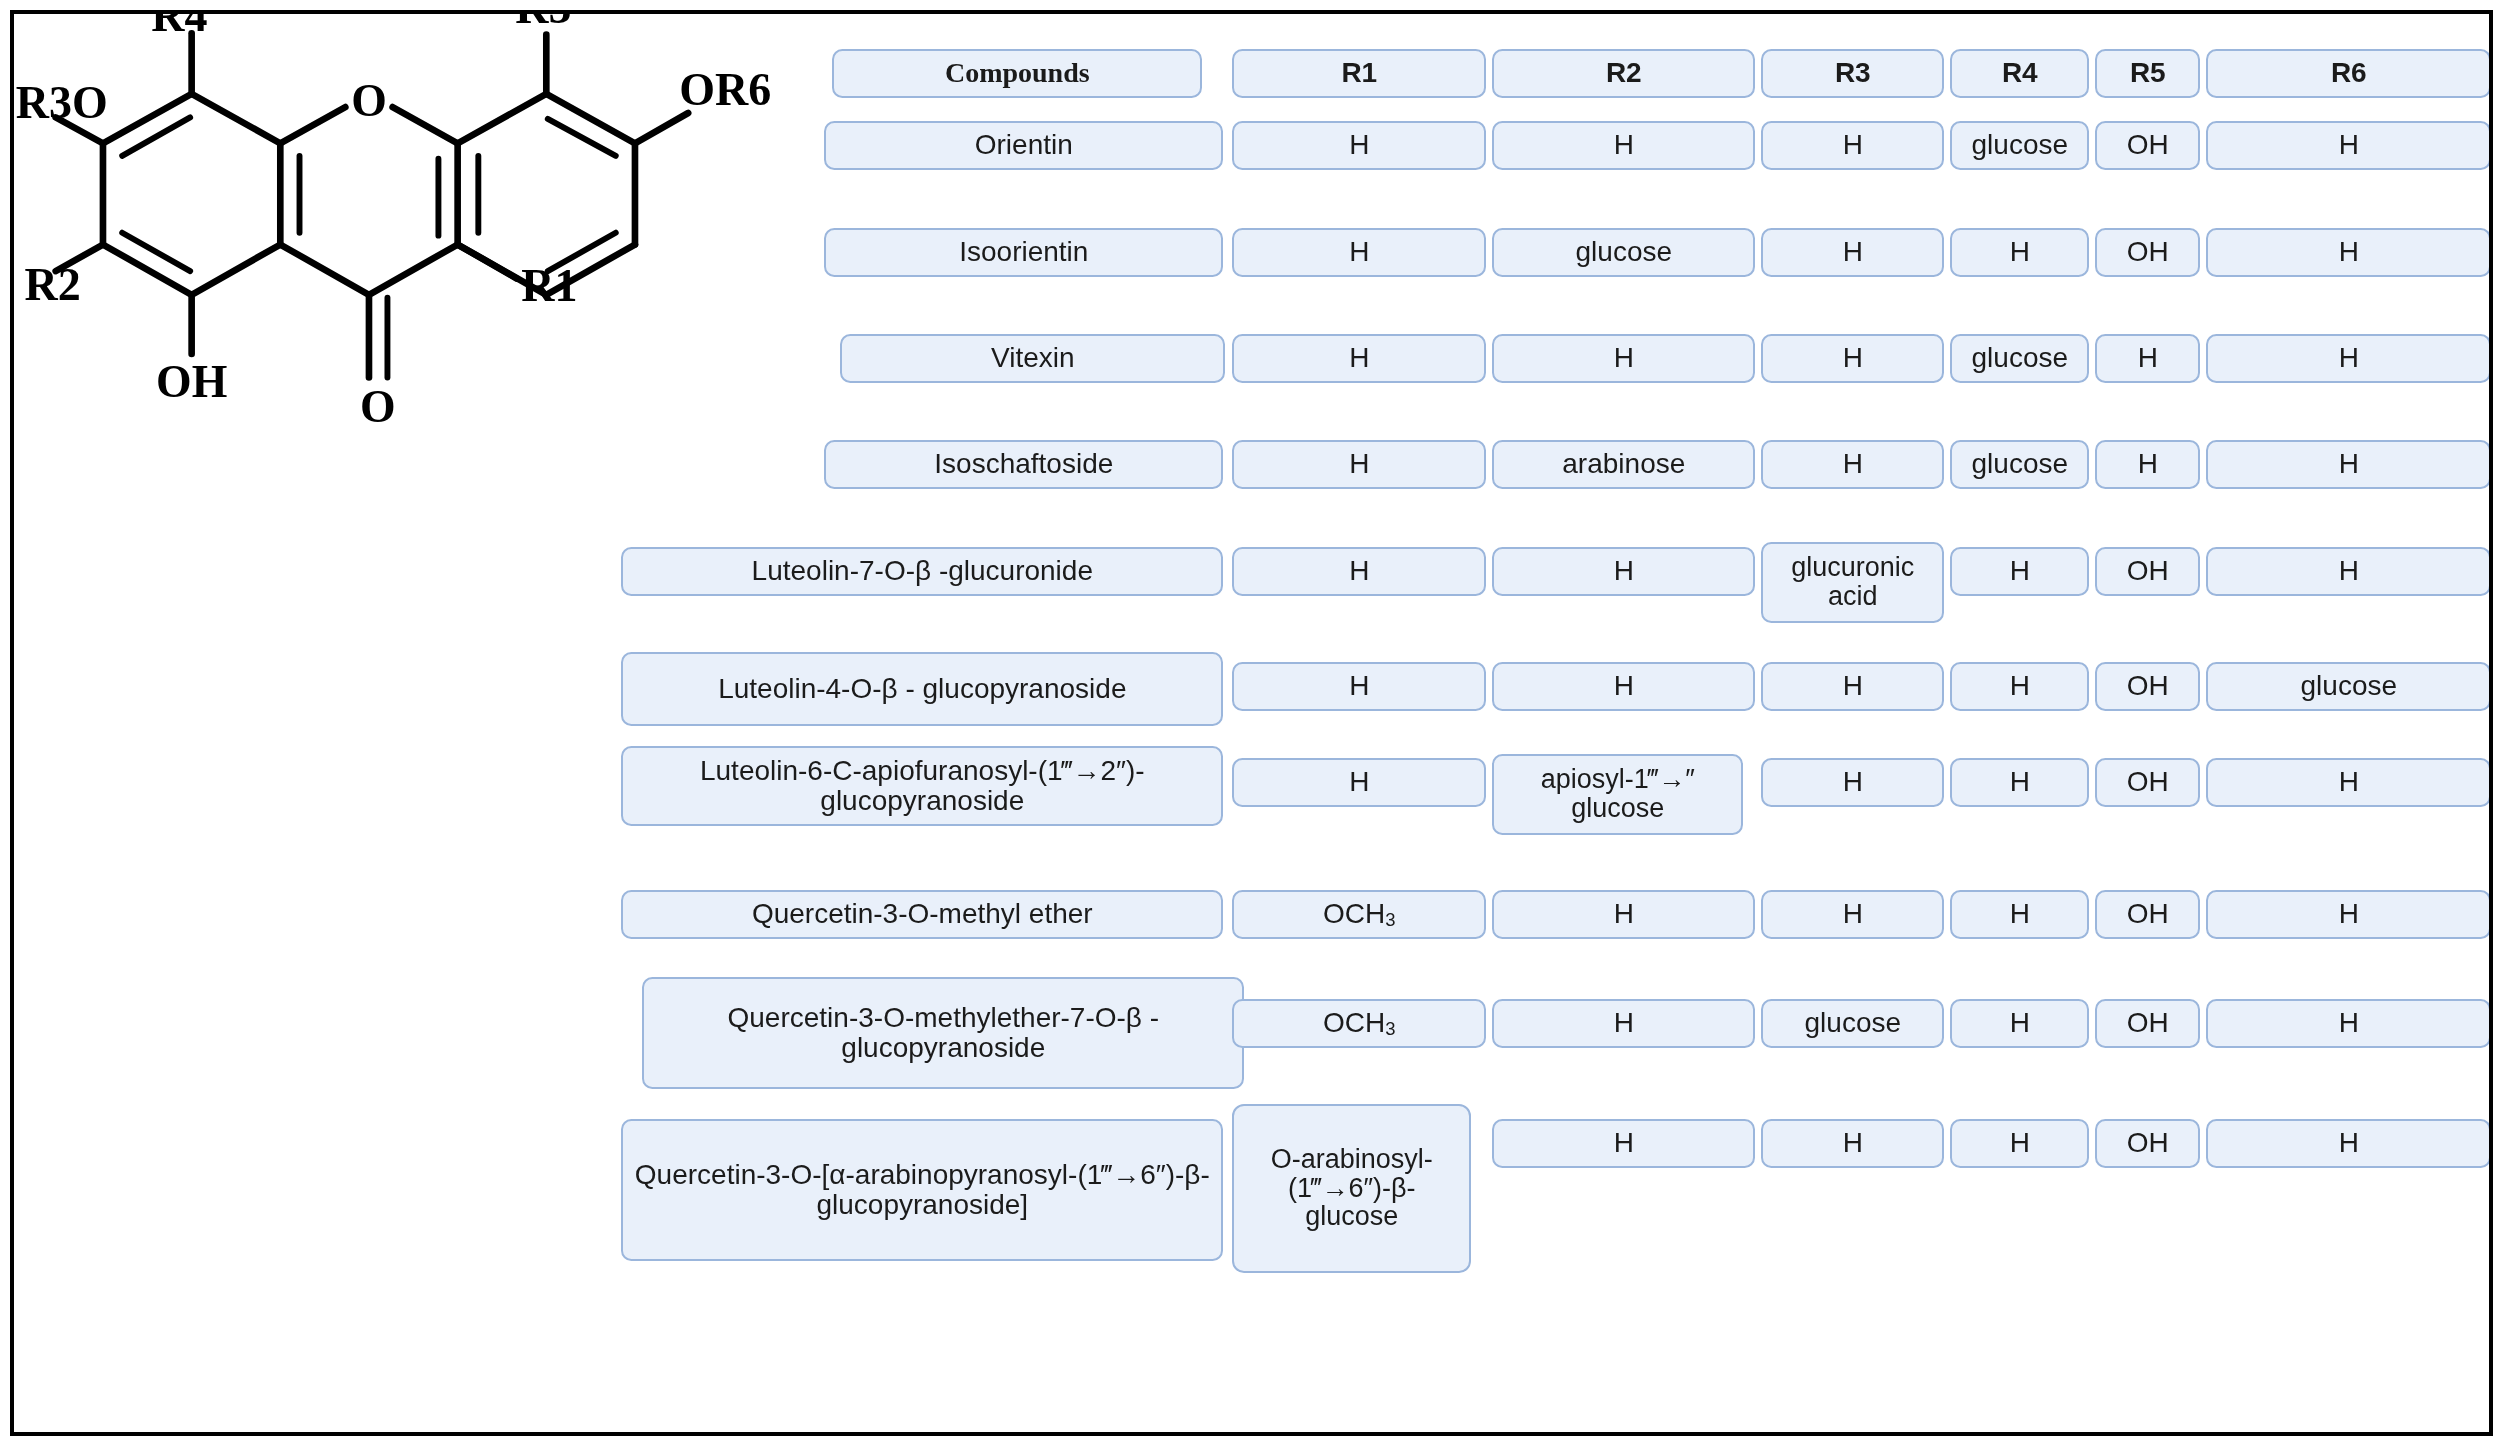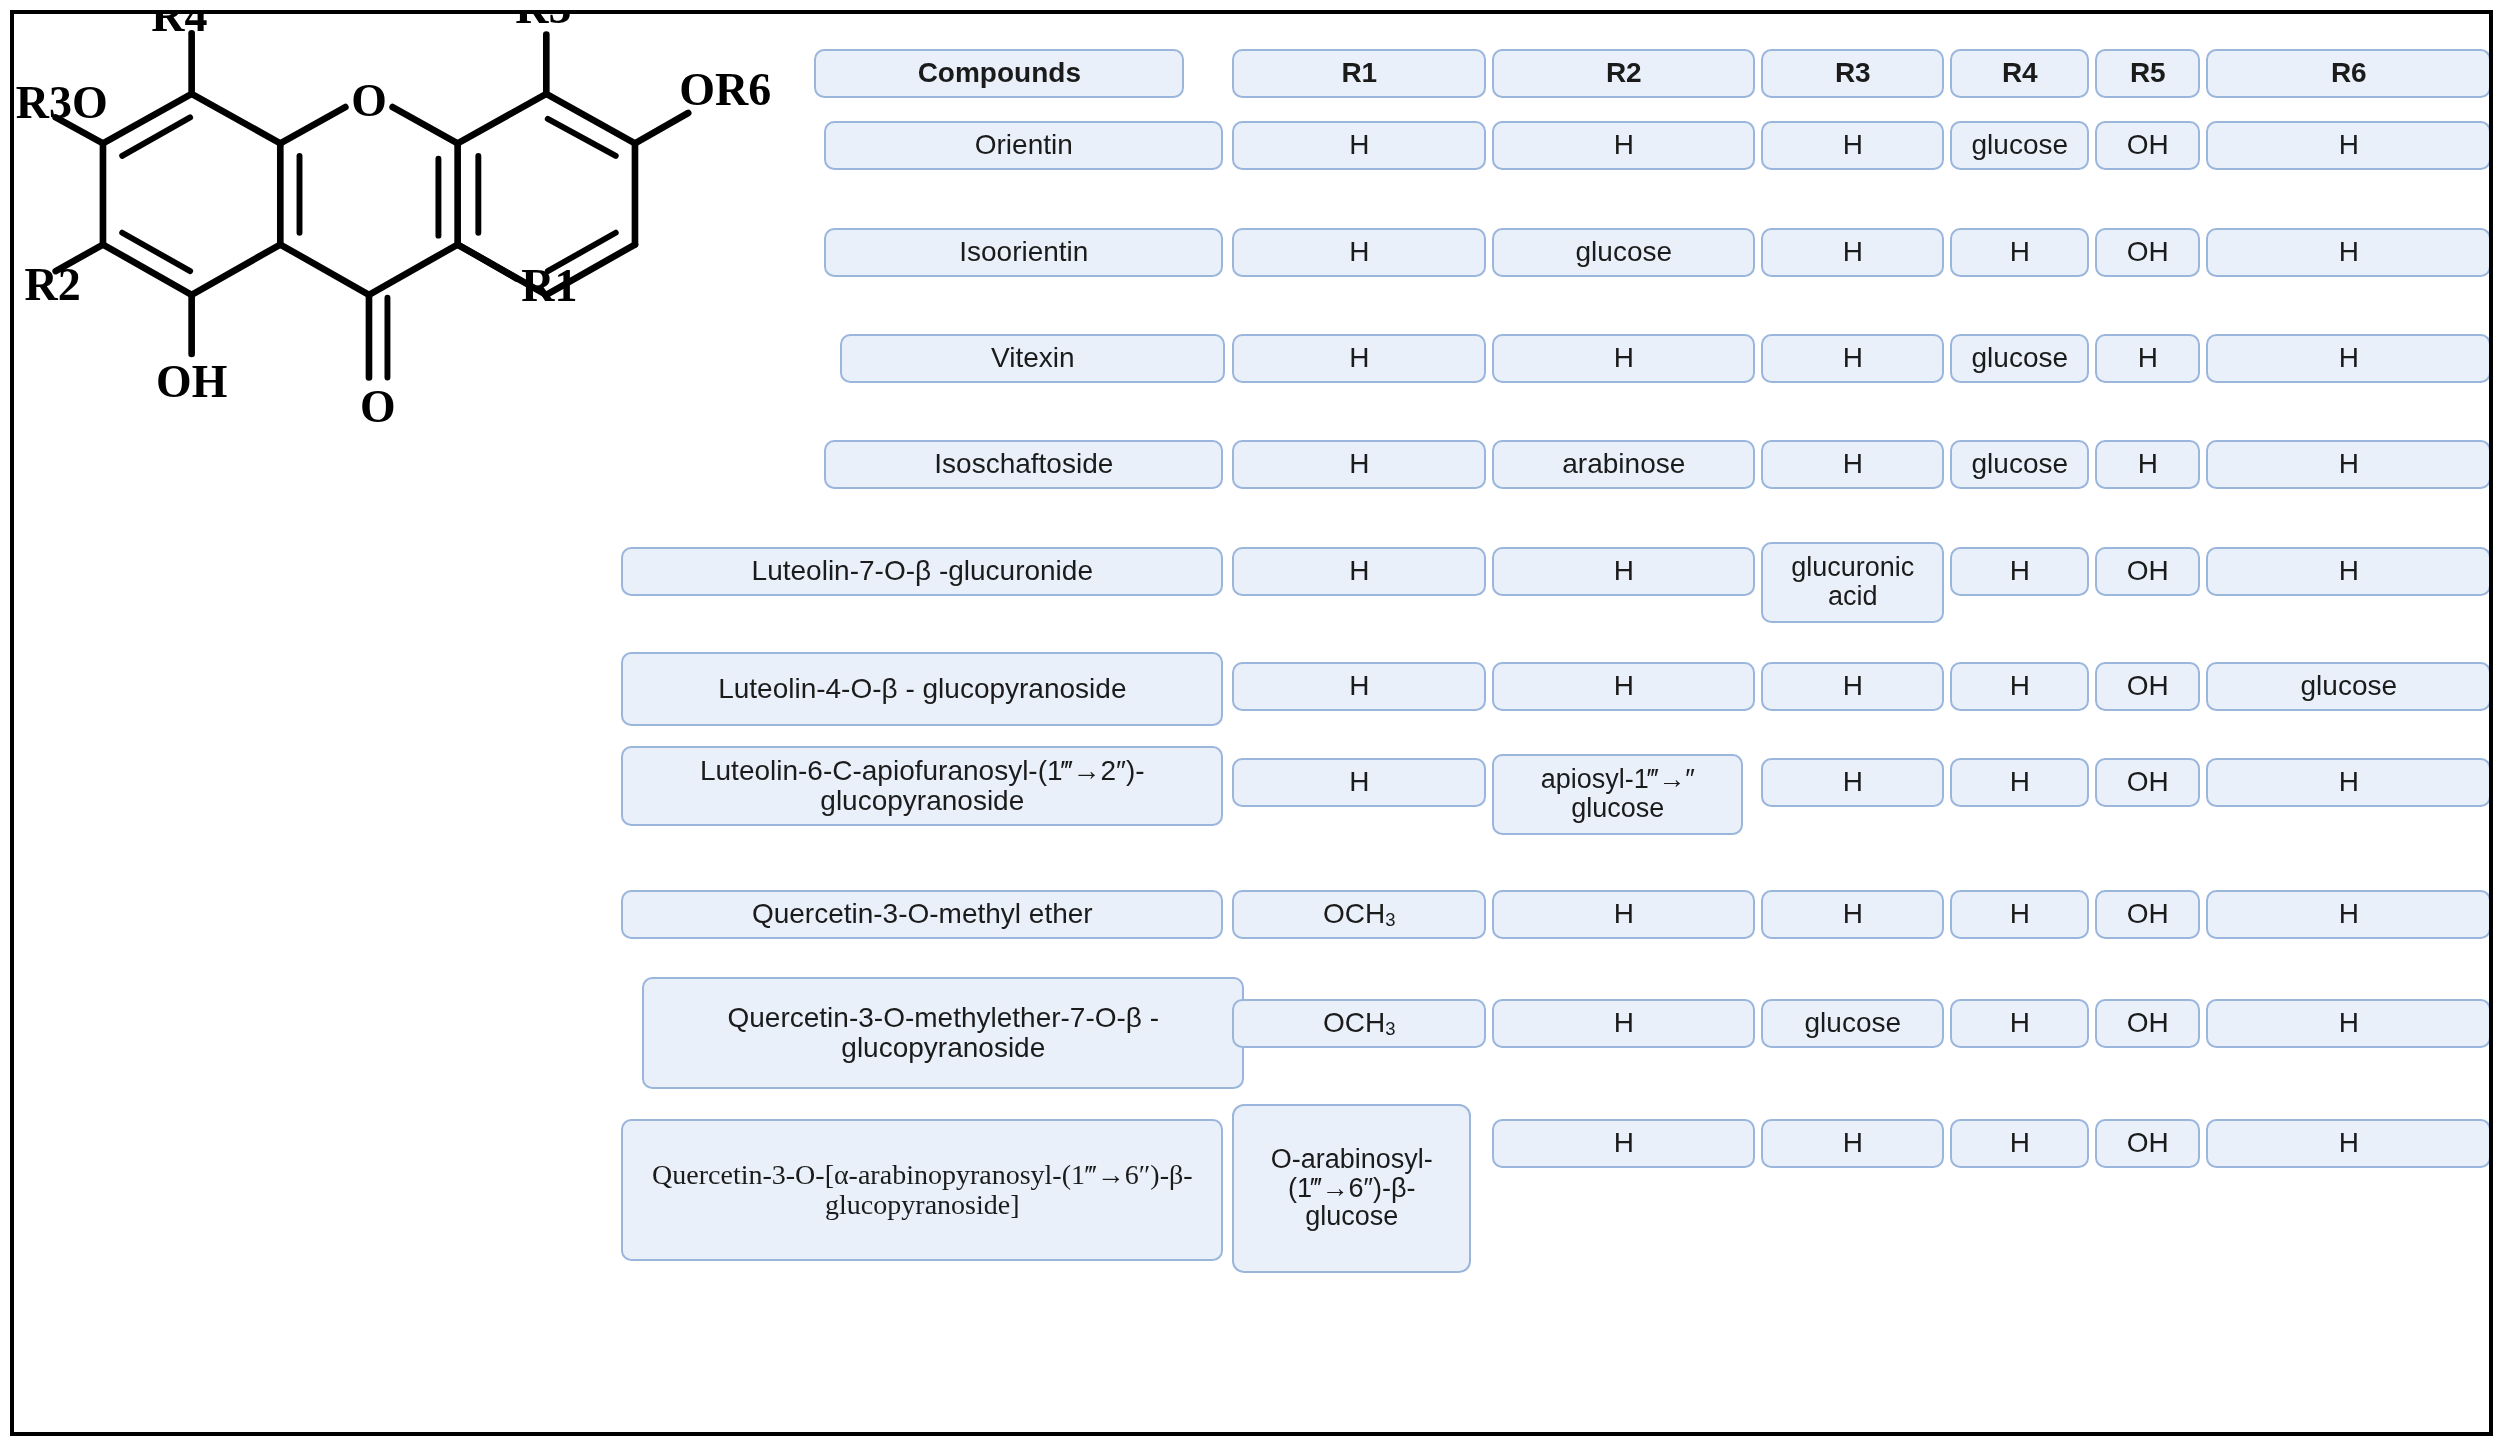--- a/index.html
+++ b/index.html
@@ -162,21 +162,21 @@
       <span style="position:absolute;left:10.3px;top:244px;font-size:46px;">R2</span>
       <span style="position:absolute;left:507px;top:245px;font-size:46px;">R1</span>
       <span style="position:absolute;left:501px;top:-33px;font-size:46px;">R5</span>
       <span style="position:absolute;left:665px;top:49px;font-size:46px;">OR6</span>
     </div>
   </div>
 
   <div id="table">
 
     <div class="row">
-      <div class="cell hdr" style="left:540px;top:24px;width:370px;height:49px;">Compounds</div>
+      <div class="cell hdr" style="left:558px;top:24px;width:370px;height:49px;font-family:Liberation Serif, serif;">Compounds</div>
       <div class="cell hdr" style="left:958px;top:24px;width:254px;height:49px;">R1</div>
       <div class="cell hdr" style="left:1218px;top:24px;width:263px;height:49px;">R2</div>
       <div class="cell hdr" style="left:1487px;top:24px;width:183px;height:49px;">R3</div>
       <div class="cell hdr" style="left:1676px;top:24px;width:139px;height:49px;">R4</div>
       <div class="cell hdr" style="left:1821px;top:24px;width:105px;height:49px;">R5</div>
       <div class="cell hdr" style="left:1932px;top:24px;width:285px;height:49px;">R6</div>
     </div>
 
     <div class="row">
       <div class="cell" style="left:550px;top:96px;width:399px;height:49px;">Orientin</div>
@@ -266,21 +266,21 @@
           <span class="t"><span>OCH</span><sub>3</sub></span>
         </div>
       <div class="cell" style="left:1218px;top:974px;width:263px;height:49px;">H</div>
       <div class="cell" style="left:1487px;top:974px;width:183px;height:49px;">glucose</div>
       <div class="cell" style="left:1676px;top:974px;width:139px;height:49px;">H</div>
       <div class="cell" style="left:1821px;top:974px;width:105px;height:49px;">OH</div>
       <div class="cell" style="left:1932px;top:974px;width:285px;height:49px;">H</div>
     </div>
 
     <div class="row">
-      <div class="cell" style="left:347px;top:1094px;width:602px;height:142px;font-family:Liberation Serif, serif;">Quercetin-3-O-[α-arabinopyranosyl-(1‴→6″)-β- glucopyranoside]</div>
+      <div class="cell" style="left:347px;top:1094px;width:602px;height:142px;">Quercetin-3-O-[α-arabinopyranosyl-(1‴→6″)-β- glucopyranoside]</div>
       <div class="cell" style="left:958px;top:1079px;width:239px;height:169px;font-size:27px;border-radius:12px;">O-arabinosyl-(1‴→6″)-β- glucose</div>
       <div class="cell" style="left:1218px;top:1094px;width:263px;height:49px;">H</div>
       <div class="cell" style="left:1487px;top:1094px;width:183px;height:49px;">H</div>
       <div class="cell" style="left:1676px;top:1094px;width:139px;height:49px;">H</div>
       <div class="cell" style="left:1821px;top:1094px;width:105px;height:49px;">OH</div>
       <div class="cell" style="left:1932px;top:1094px;width:285px;height:49px;">H</div>
     </div>
 
   </div>
 </div>

